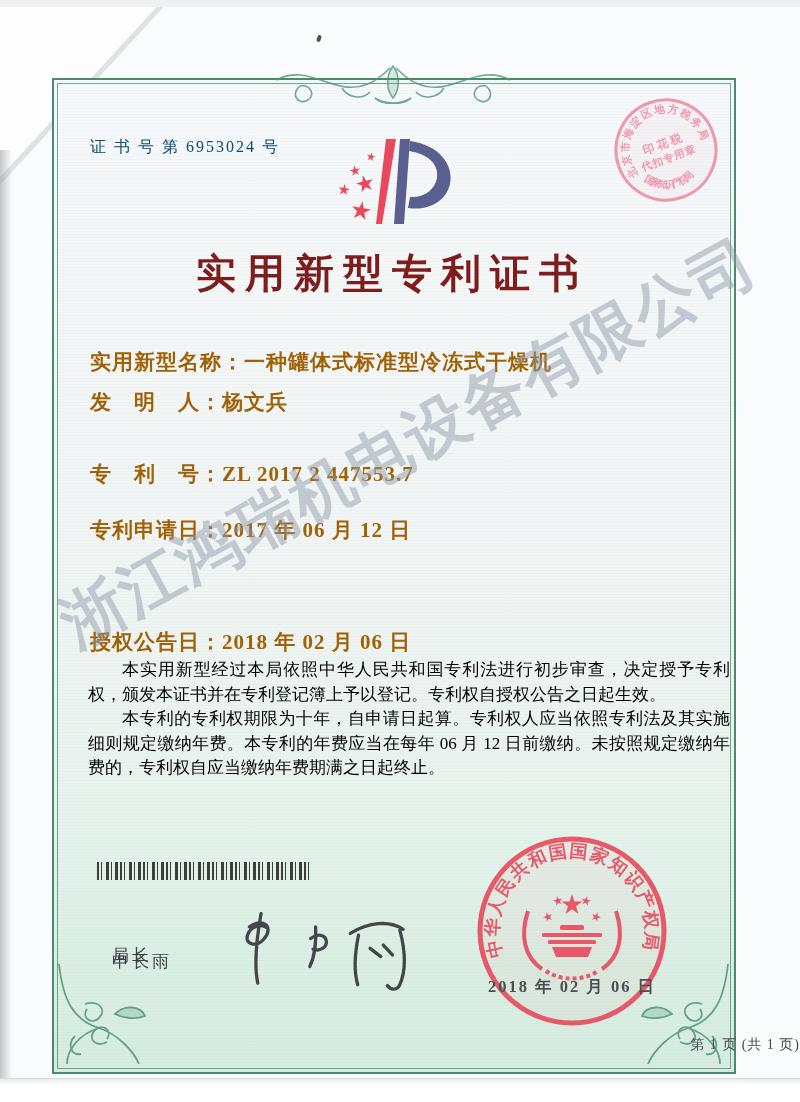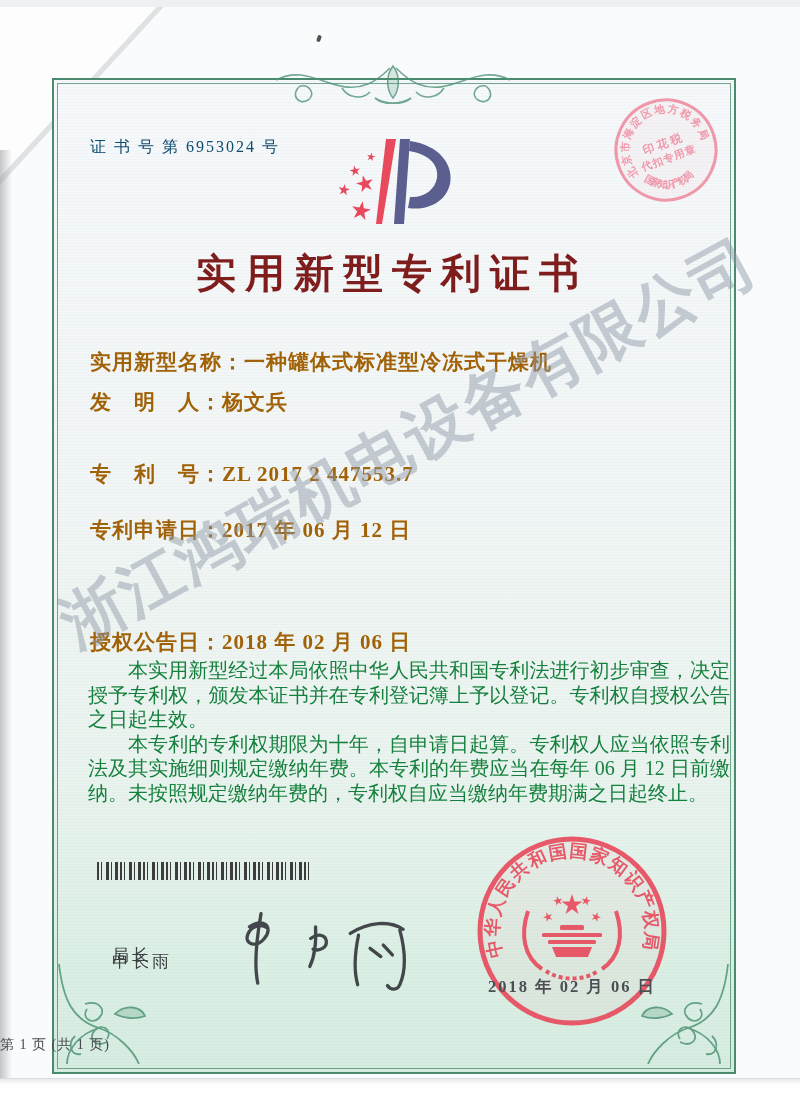--- a/index.html
+++ b/index.html
@@ -31,39 +31,39 @@
       linear-gradient(180deg,#f6f8fb 0%,#f2f5f5 45%,#e9f3ee 72%,#dcEFe5 88%,#d7ece1 100%);
   }
   .frame-inner{position:absolute;inset:3px;border:1px solid rgba(74,138,110,.75);pointer-events:none;}
   .orn{position:absolute;color:#4f9478;}
   
   .cert-no{position:absolute;left:90px;top:137px;font-size:16px;letter-spacing:2px;color:#0c4a6e;}
   .logo{position:absolute;left:324px;top:126px;}
   .title{position:absolute;left:0;top:246px;width:784px;text-align:center;
     font-size:40px;font-weight:600;letter-spacing:9px;color:#7f1d1d;}
   .field{position:absolute;left:90px;font-size:21px;color:#a16207;letter-spacing:1px;white-space:nowrap;font-weight:bold;}
-  .paras{position:absolute;left:88px;top:658px;width:642px;font-size:20px;line-height:24.5px;
-    color:#15803d;text-align:justify;}
+  .paras{position:absolute;left:88px;top:658px;width:642px;font-size:17px;line-height:24.5px;
+    color:#000000;text-align:justify;}
   .paras p{margin:0;text-indent:2em;}
   .barcode{position:absolute;left:97px;top:862px;width:212px;height:18px;
     background:repeating-linear-gradient(90deg,
       #3d3d3d 0 2px,rgba(0,0,0,0) 2px 4px,
       #3d3d3d 4px 5px,rgba(0,0,0,0) 5px 9px,
       #3d3d3d 9px 12px,rgba(0,0,0,0) 12px 14px,
       #3d3d3d 14px 15px,rgba(0,0,0,0) 15px 18px,
       #3d3d3d 18px 21px,rgba(0,0,0,0) 21px 23px);}
   .issuer-title{position:absolute;left:112px;top:944px;font-size:17px;color:#3c4043;
     font-family:"Liberation Sans","DejaVu Sans",sans-serif;letter-spacing:3px;}
   .issuer-name{position:absolute;left:112px;top:950px;font-size:17px;color:#3c4043;
     font-family:"Liberation Sans","DejaVu Sans",sans-serif;letter-spacing:3px;}
   .signature{position:absolute;left:228px;top:900px;}
   .seal{position:absolute;left:452px;top:811px;z-index:6;opacity:.9;}
   .seal-date{position:absolute;left:462px;top:976px;width:220px;text-align:center;z-index:7;
     font-size:16.5px;font-weight:700;letter-spacing:2px;color:#4b4f53;}
-  .footer{position:absolute;left:0;top:1036px;width:800px;text-align:left;
+  .footer{position:absolute;left:0;top:1036px;width:800px;text-align:right;
     font-size:14px;color:#45494d;letter-spacing:1px;}
   .stamp{position:absolute;left:592px;top:76px;z-index:7;opacity:.88;}
   .watermark{position:absolute;left:66px;top:586px;z-index:5;white-space:nowrap;
     transform:rotate(-28.5deg);transform-origin:0 50%;
     font-size:63px;font-weight:700;letter-spacing:2px;
     color:rgba(142,152,168,.48);pointer-events:none;
     font-family:"Liberation Sans","DejaVu Sans",sans-serif;}
 </style>
 </head>
 <body>

